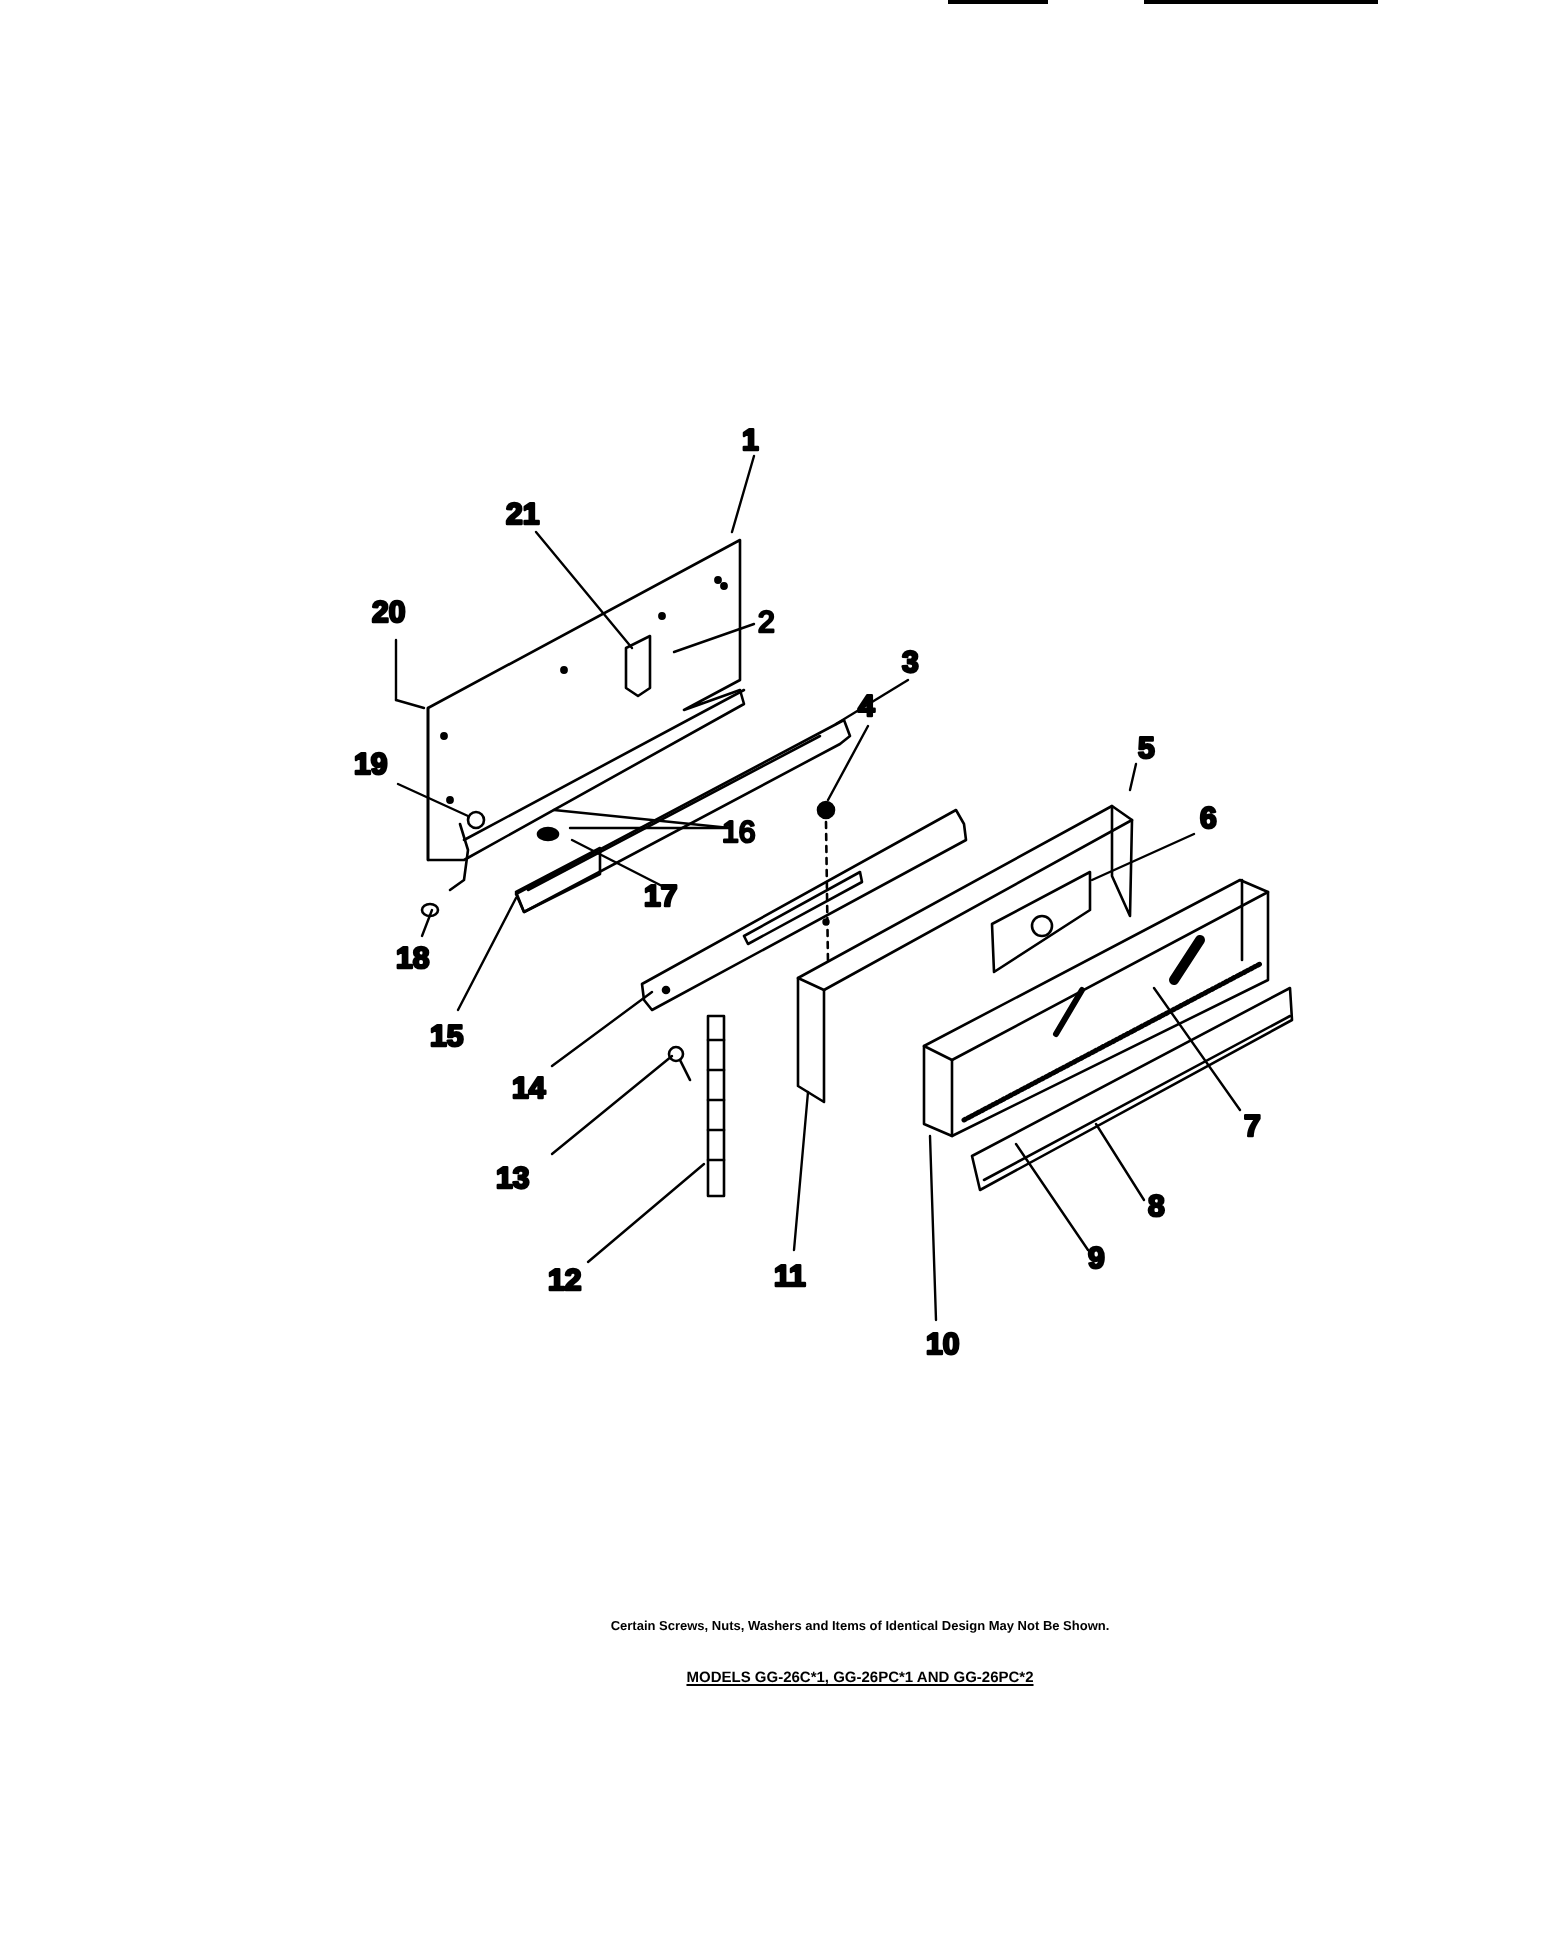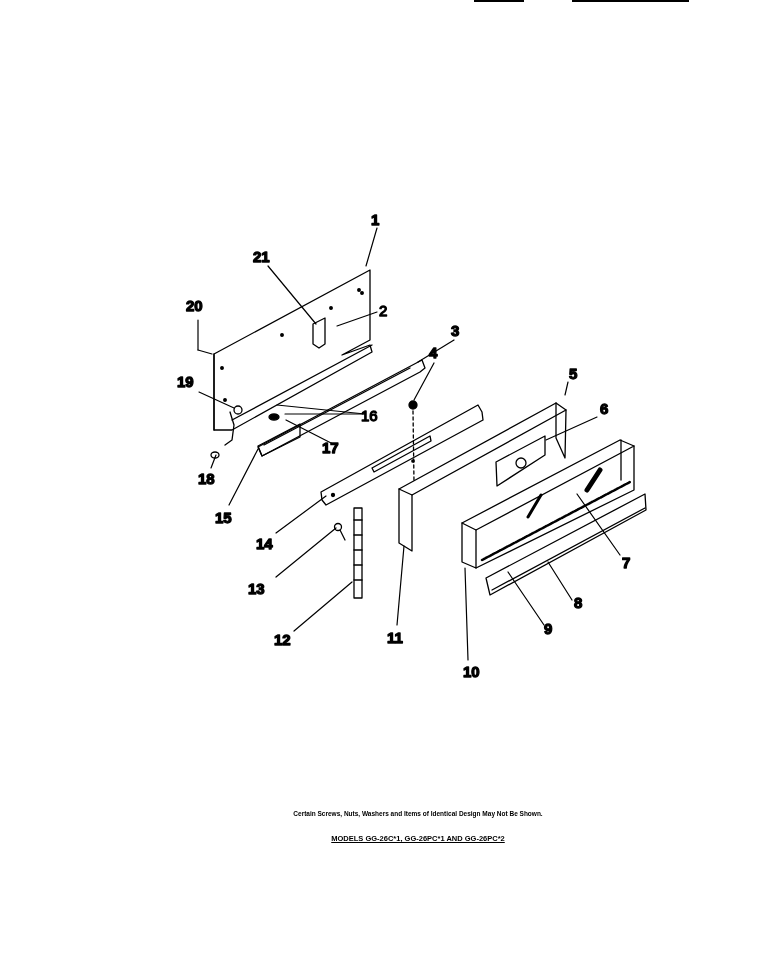--- a/index.html
+++ b/index.html
@@ -1,21 +1,21 @@
 <!DOCTYPE html>
 <html><head>
 <meta charset="utf-8">
 <style>
   html, body { margin: 0; padding: 0; background: #ffffff; }
   body { width: 784px; height: 975px; position: relative; overflow: hidden;
          font-family: "Liberation Sans", sans-serif; }
   #diagram { position: absolute; left: 0; top: 0; }
   .lbl { font-family: "Liberation Sans", sans-serif; font-weight: bold; font-size: 15px; fill: #000; }
   .lbl.light { font-weight: normal; }
-  .note { position: absolute; left: 258px; width: 320px; text-align: center; color: #000;
+  .note { position: absolute; left: 270px; width: 320px; text-align: center; color: #000;
           font-family: "Liberation Sans", sans-serif; font-weight: bold; }
   #note-1 { top: 810px; font-size: 6.5px; }
   #note-2 { top: 834px; font-size: 7.5px; text-decoration: underline; }
   .topbar { position: absolute; top: 0; height: 2px; background: #000; }
 </style>
 </head>
 <body>
 
 <div class="topbar" style="left:474px;width:50px;"></div>
 <div class="topbar" style="left:572px;width:117px;"></div>

